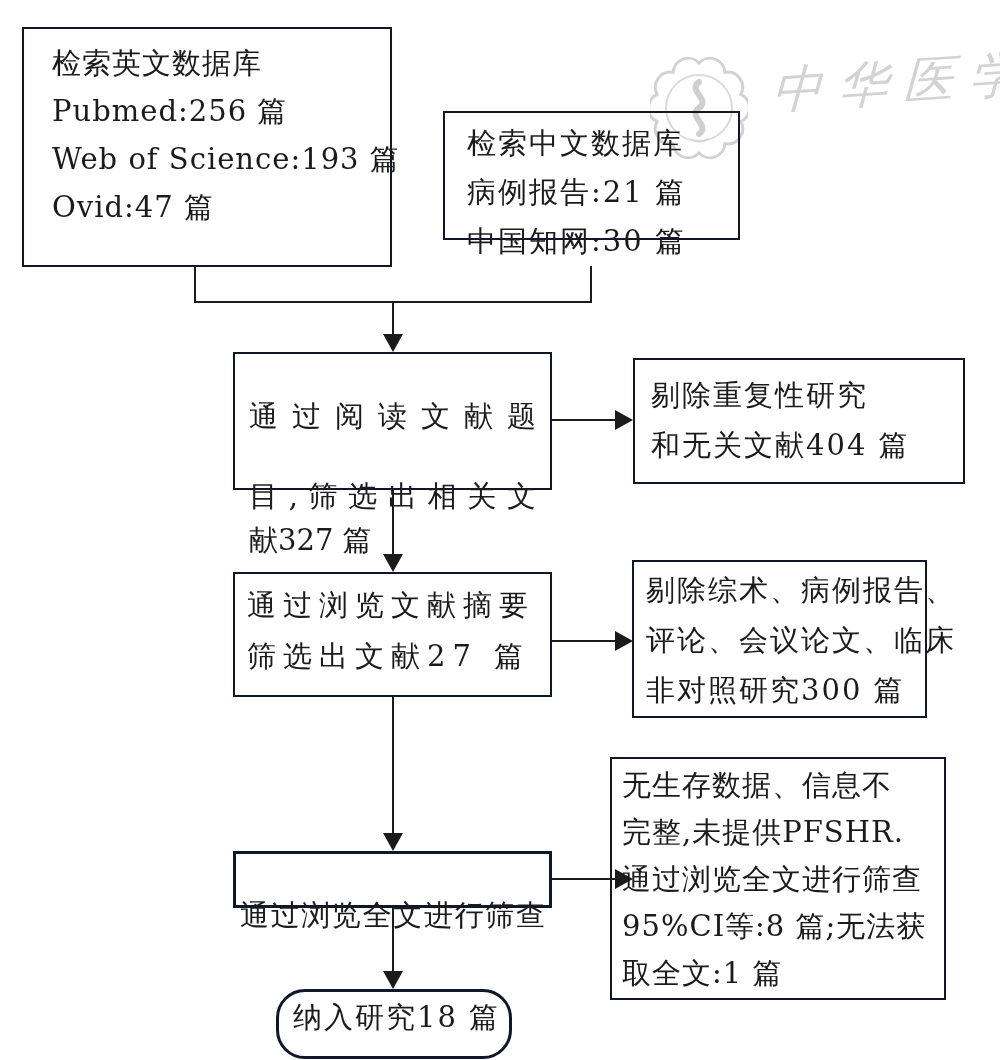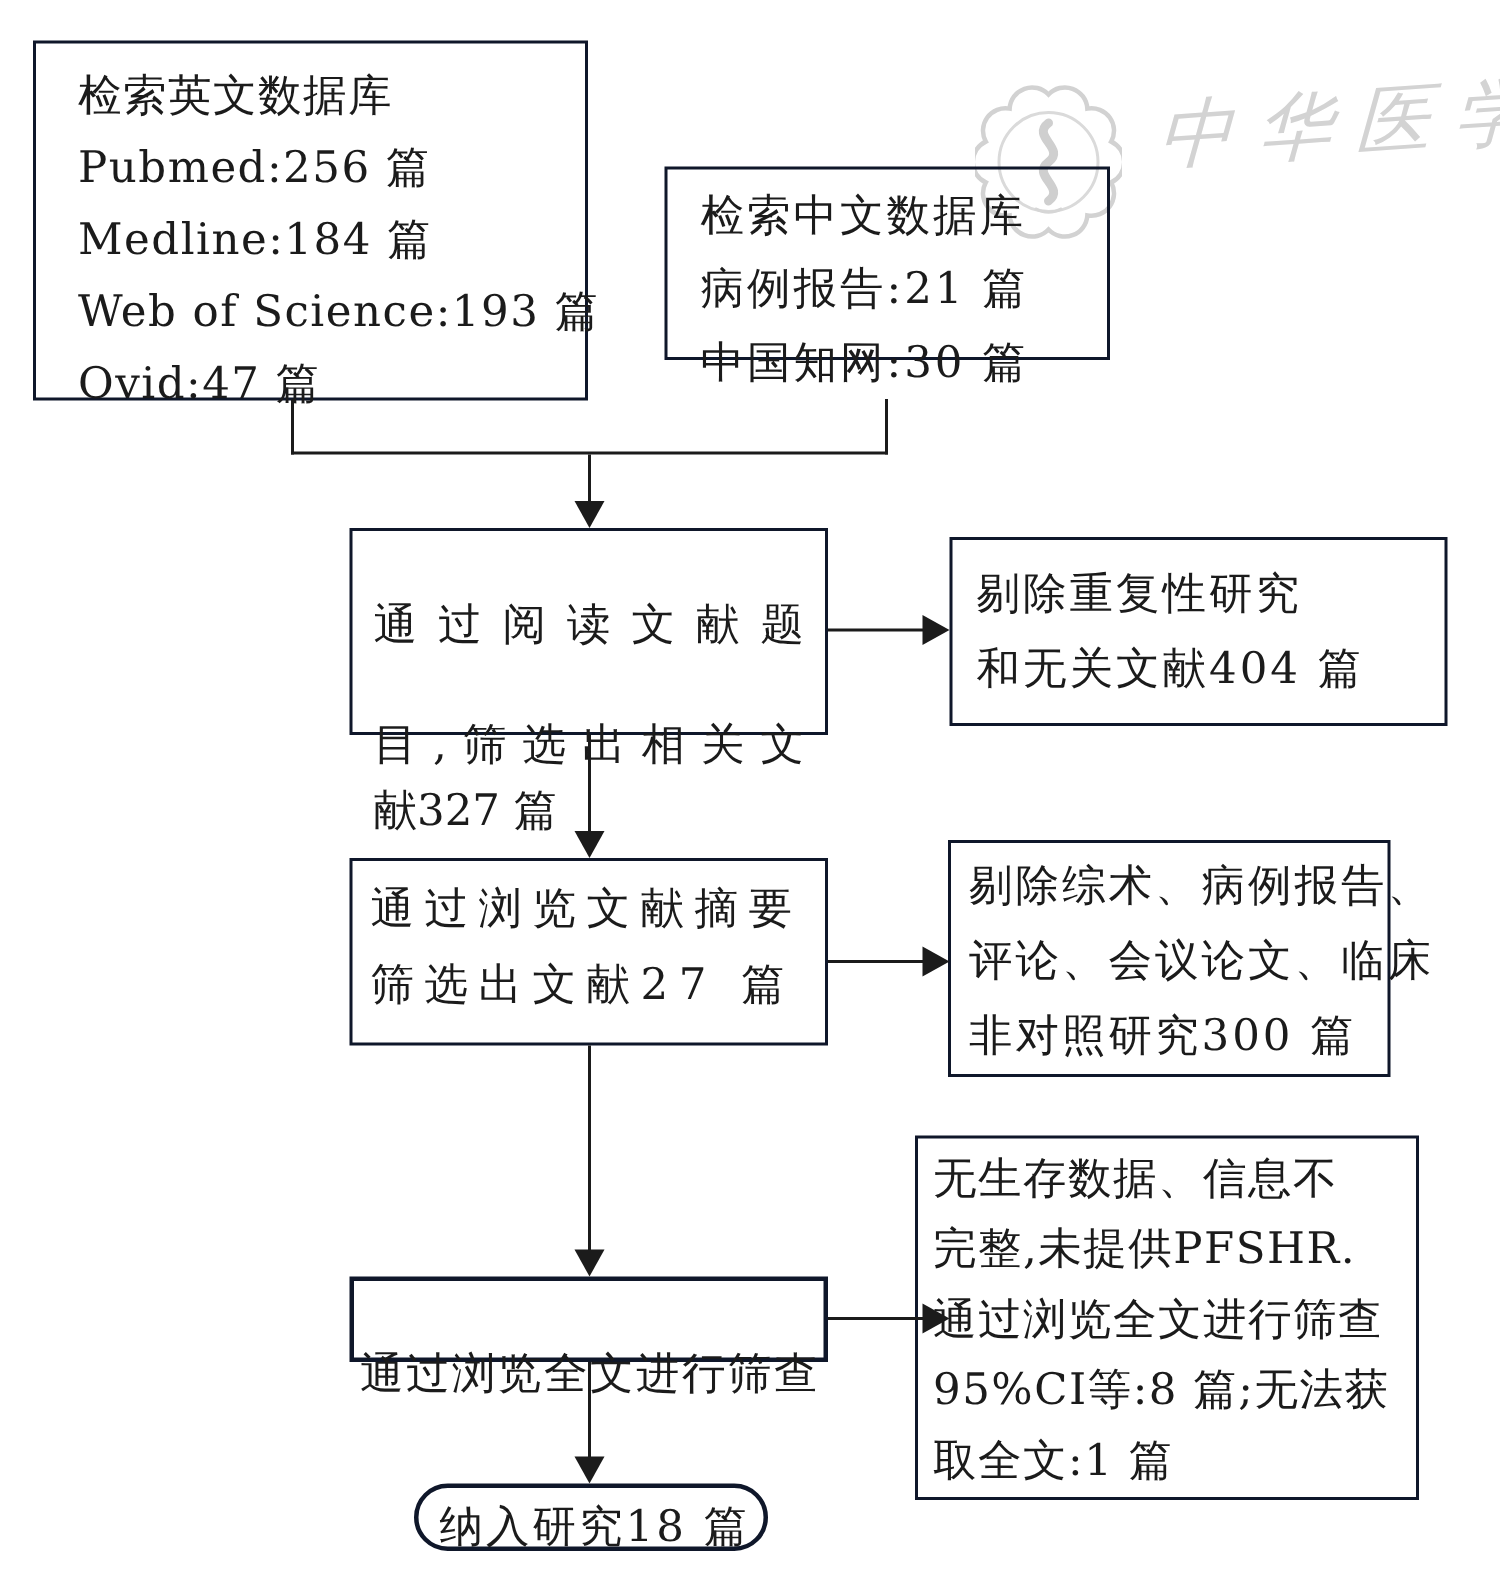--- a/index.html
+++ b/index.html
@@ -58,21 +58,21 @@
     margin-top: 36px;
   }
   #box-english-db   { left: 22px;  top: 27px;  width: 370px; height: 240px; padding: 10px 0 0 28px; letter-spacing: 1px; }
   #box-chinese-db   { left: 443px; top: 111px; width: 297px; height: 129px; padding: 6px 0 0 22px;  letter-spacing: 2px; line-height: 49px; }
   #box-title-screen { left: 233px; top: 352px; width: 319px; height: 138px; padding: 4px 14px 0;    line-height: 44px; }
   #box-dup-excl     { left: 633px; top: 358px; width: 332px; height: 126px; padding: 10px 0 0 16px; letter-spacing: 2px; line-height: 50px; }
   #box-abs-screen   { left: 233px; top: 572px; width: 319px; height: 125px; padding: 6px 0 0 12px;  letter-spacing: 7px; line-height: 51px; }
   #box-type-excl    { left: 632px; top: 560px; width: 295px; height: 158px; padding: 3px 0 0 12px;  letter-spacing: 2px; line-height: 50px; }
   #box-full-screen  { left: 233px; top: 851px; width: 319px; height: 57px;  border-width: 3px; line-height: 50px; padding: 0 4px; }
   #box-full-excl    { left: 610px; top: 757px; width: 336px; height: 243px; padding: 3px 0 0 10px;  letter-spacing: 1px; line-height: 47px; }
-  #box-included     { left: 276px; top: 989px; width: 236px; height: 45px;  border-width: 3px; line-height: 51px; padding: 0 0 0 14px; letter-spacing: 2px; border-radius: 29px; }
+  #box-included     { left: 276px; top: 989px; width: 236px; height: 70px;  border-width: 3px; line-height: 51px; padding: 0 0 0 14px; letter-spacing: 2px; border-radius: 29px; }
   
   .vline, .hline {
     position: absolute;
     background: #1b1b1b;
     z-index: 2;
   }
   .vline { width: 2px; }
   .hline { height: 2px; }
   .arrhead-down, .arrhead-right {
     position: absolute;
@@ -101,21 +101,20 @@
       <circle cx="49" cy="53" r="33" fill="none" stroke="#dadada" stroke-width="2"></circle>
       <path d="M49 27 C37 36, 61 44, 49 53 C37 62, 61 70, 49 79" fill="none" stroke="#cfcfcf" stroke-width="6" stroke-linecap="round"></path>
       <path d="M40 84 Q49 89 58 84" fill="none" stroke="#d6d6d6" stroke-width="2"></path>
     </svg>
     <div class="cma-script">中华医学会</div>
   </div>
 
   <div class="fbox" id="box-english-db">
     <div class="ln">检索英文数据库</div>
     <div class="ln">Pubmed:256 篇</div>
-    <div class="ln">Medline:184 篇</div>
     <div class="ln">Web of Science:193 篇</div>
     <div class="ln">Ovid:47 篇</div>
   </div>
 
   <div class="fbox" id="box-chinese-db">
     <div class="ln">检索中文数据库</div>
     <div class="ln">病例报告:21 篇</div>
     <div class="ln">中国知网:30 篇</div>
   </div>
 

